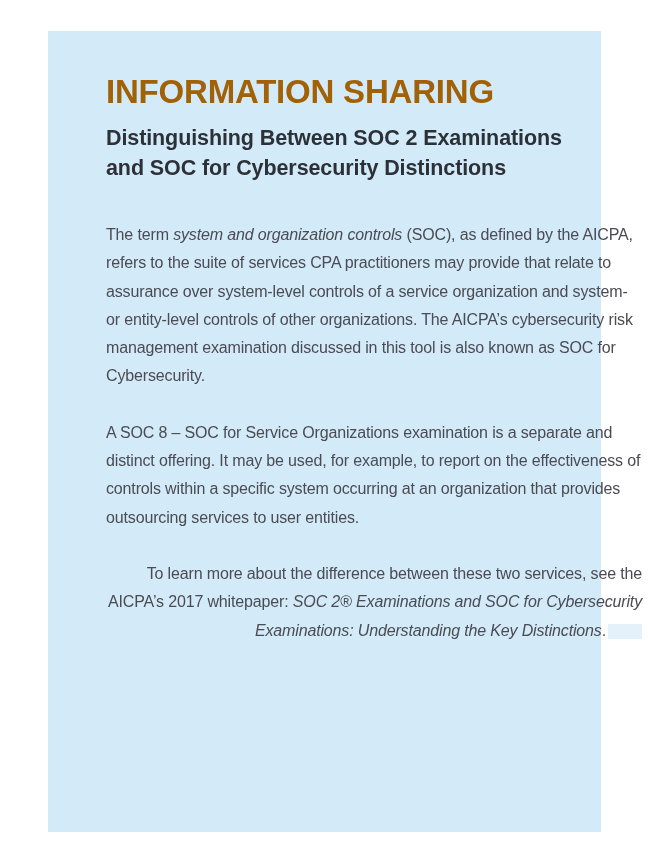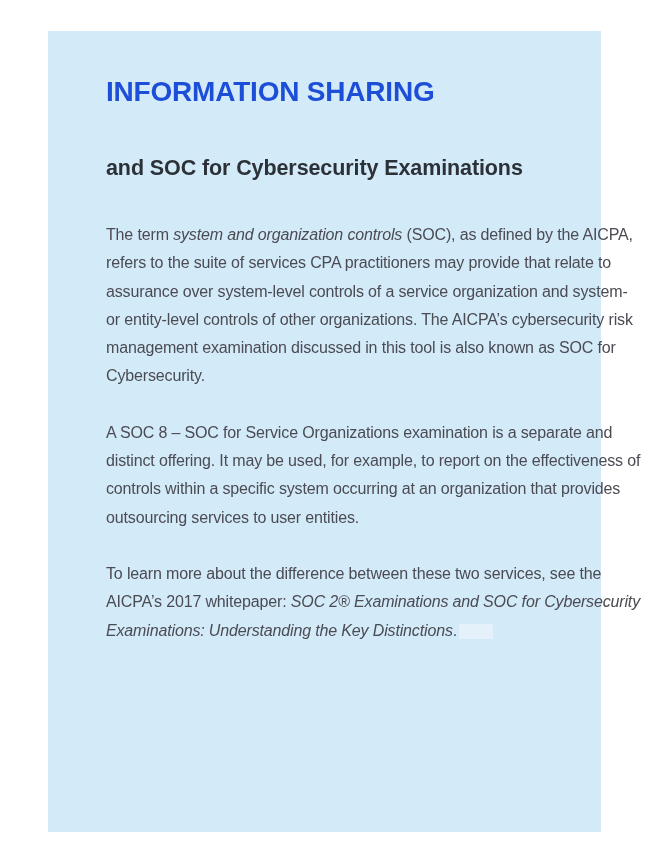--- a/index.html
+++ b/index.html
@@ -31,24 +31,24 @@
     box-sizing: border-box;
     padding: 0;
   }
 
   .callout-title {
     position: absolute;
     left: 58px;
     top: 41px;
     margin: 0;
     font-family: "Liberation Sans", sans-serif;
-    font-size: 28px;
+    font-size: 33px;
     font-weight: bold;
     letter-spacing: -0.2px;
-    color: #1d4ed8;
+    color: #a16207;
     line-height: 40px;
     white-space: nowrap;
   }
 
   .callout-subtitle {
     position: absolute;
     left: 58px;
     top: 92px;
     width: 540px;
     margin: 0;
@@ -70,20 +70,21 @@
     color: #4b4b53;
     line-height: 28.3px;
     letter-spacing: -0.15px;
   }
 
   .callout-body p {
     margin: 0 0 28px 0;
   }
   .callout-body p:last-child {
     margin-bottom: 0;
+    text-align: right;
   }
 
   .it {
     font-style: italic;
   }
 
   .trailing-artifact {
     display: inline-block;
     width: 34px;
     height: 15px;
@@ -95,21 +96,22 @@
 </head>
 <body>
 
 <div class="page">
 
   <div class="callout-panel">
 
     <h1 class="callout-title">INFORMATION SHARING</h1>
 
     <h2 class="callout-subtitle">
-      <br><span>and SOC for Cybersecurity Examinations</span>
+      <span>Distinguishing Between SOC 2 Examinations</span>
+      <br><span>and SOC for Cybersecurity Distinctions</span>
     </h2>
 
     <div class="callout-body">
       <p><span>The term </span><span class="it">system and organization controls</span><span> (SOC), as defined by the AICPA, refers to the suite of services CPA practitioners may provide that relate to assurance over system-level controls of a service organization and system- or entity-level controls of other organizations. The AICPA’s cybersecurity risk management examination discussed in this tool is also known as SOC for Cybersecurity.</span></p>
       <p><span>A SOC 8 – SOC for Service Organizations examination is a separate and distinct offering. It may be used, for example, to report on the effectiveness of controls within a specific system occurring at an organization that provides outsourcing services to user entities.</span></p>
       <p><span>To learn more about the difference between these two services, see the AICPA’s 2017 whitepaper: </span><span class="it">SOC 2® Examinations and SOC for Cybersecurity Examinations: Understanding the Key Distinctions</span><span>.</span><span class="trailing-artifact"></span></p>
     </div>
 
   </div>
 

